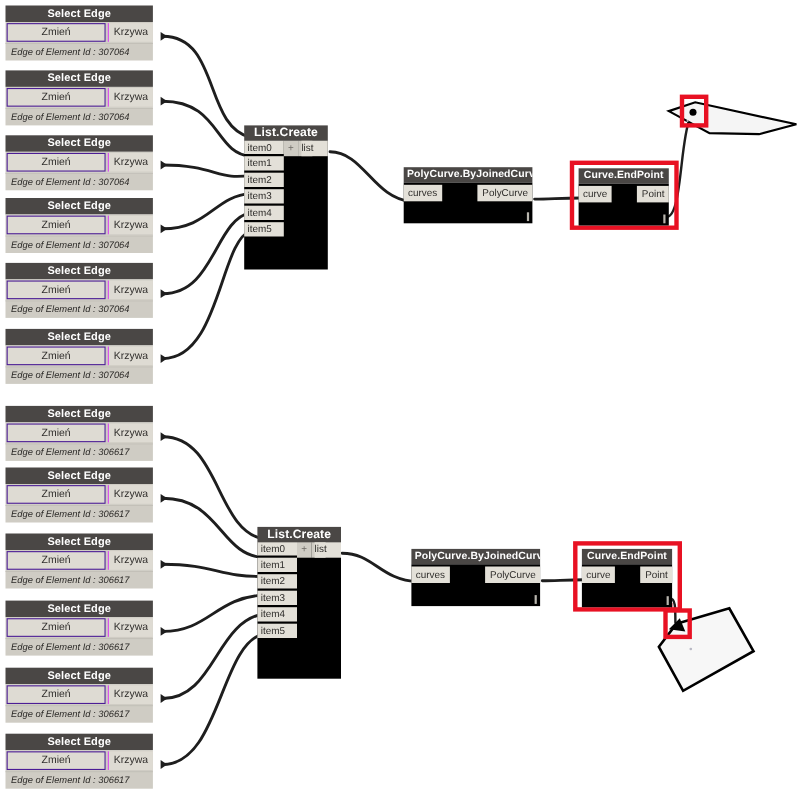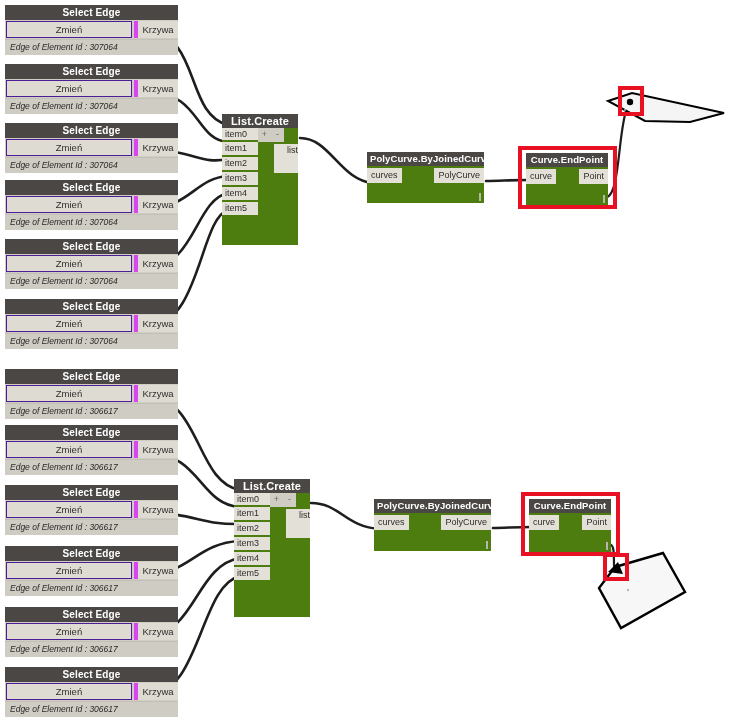--- a/index.html
+++ b/index.html
@@ -20,43 +20,43 @@
 
   
   .node{position:absolute;box-sizing:border-box;}
   .node .hdr{
     background:#4a4745;color:#ffffff;
     font-size:10px;font-weight:bold;text-align:center;
     line-height:15px;height:15px;letter-spacing:.1px;
     white-space:nowrap;overflow:hidden;
   }
   .node .body{
-    background:#4d7c0f;
+    background:#000000;
     box-sizing:border-box;
     position:relative;
   }
 
   
-  .selnode{width:173px;height:49px;}
+  .selnode{width:134px;height:49px;}
   .selnode .hdr{height:15px;line-height:15px;}
   .selnode .row{
     display:flex;height:19px;background:#cfccc4;
   }
   .selnode .btn{
     flex:1;background:#dedbd3;border:1px solid #4c1d95;
     margin:1px 0 1px 1px;
     font-size:9.5px;color:#2f2d2b;text-align:center;line-height:15px;
     overflow:hidden;white-space:nowrap;
   }
   .selnode .port{
     width:40px;background:#dedbd3;
     margin:1px 0 1px 2px;
     font-size:9.5px;color:#2f2d2b;text-align:center;line-height:17px;
     overflow:hidden;white-space:nowrap;
-    border-left:4px solid #d946ef;
+    border-left:1px solid #d946ef;
   }
   .selnode .foot{
     height:15px;background:#cfccc4;
     font-size:8.5px;color:#2b2927;line-height:15px;
     padding-left:5px;white-space:nowrap;overflow:hidden;
     border-top:1px solid #c3c0b8;
     font-style:italic;
   }
 
   
@@ -69,23 +69,23 @@
     font-size:9px;color:#2f2d2b;line-height:13px;
     padding-left:3px;box-sizing:border-box;
     margin-bottom:2px;
     white-space:nowrap;overflow:hidden;
   }
   .listnode .plus,.listnode .minus{
     width:13px;background:#cfccc4;color:#6e6b66;
     font-size:9px;text-align:center;line-height:13px;
   }
   .listnode .listport{
-    position:absolute;right:0;top:16px;width:24px;height:29px;
+    position:absolute;right:0;top:0;width:24px;height:14px;
     background:#e3e0d8;font-size:9px;color:#2f2d2b;
-    text-align:right;line-height:13px;
+    text-align:left;line-height:13px;
   }
   .listnode .items{position:relative;}
 
   
   .fnode .hdr{font-size:9.5px;height:14px;line-height:14px;padding:0 3px;}
   .fnode .body{height:0;}
   .fnode .prow{display:flex;justify-content:space-between;height:15px;padding-top:2px;}
   .fnode .inp{
     background:#e3e0d8;font-size:9px;color:#2f2d2b;
     line-height:14px;padding:0 4px;white-space:nowrap;text-align:center;

